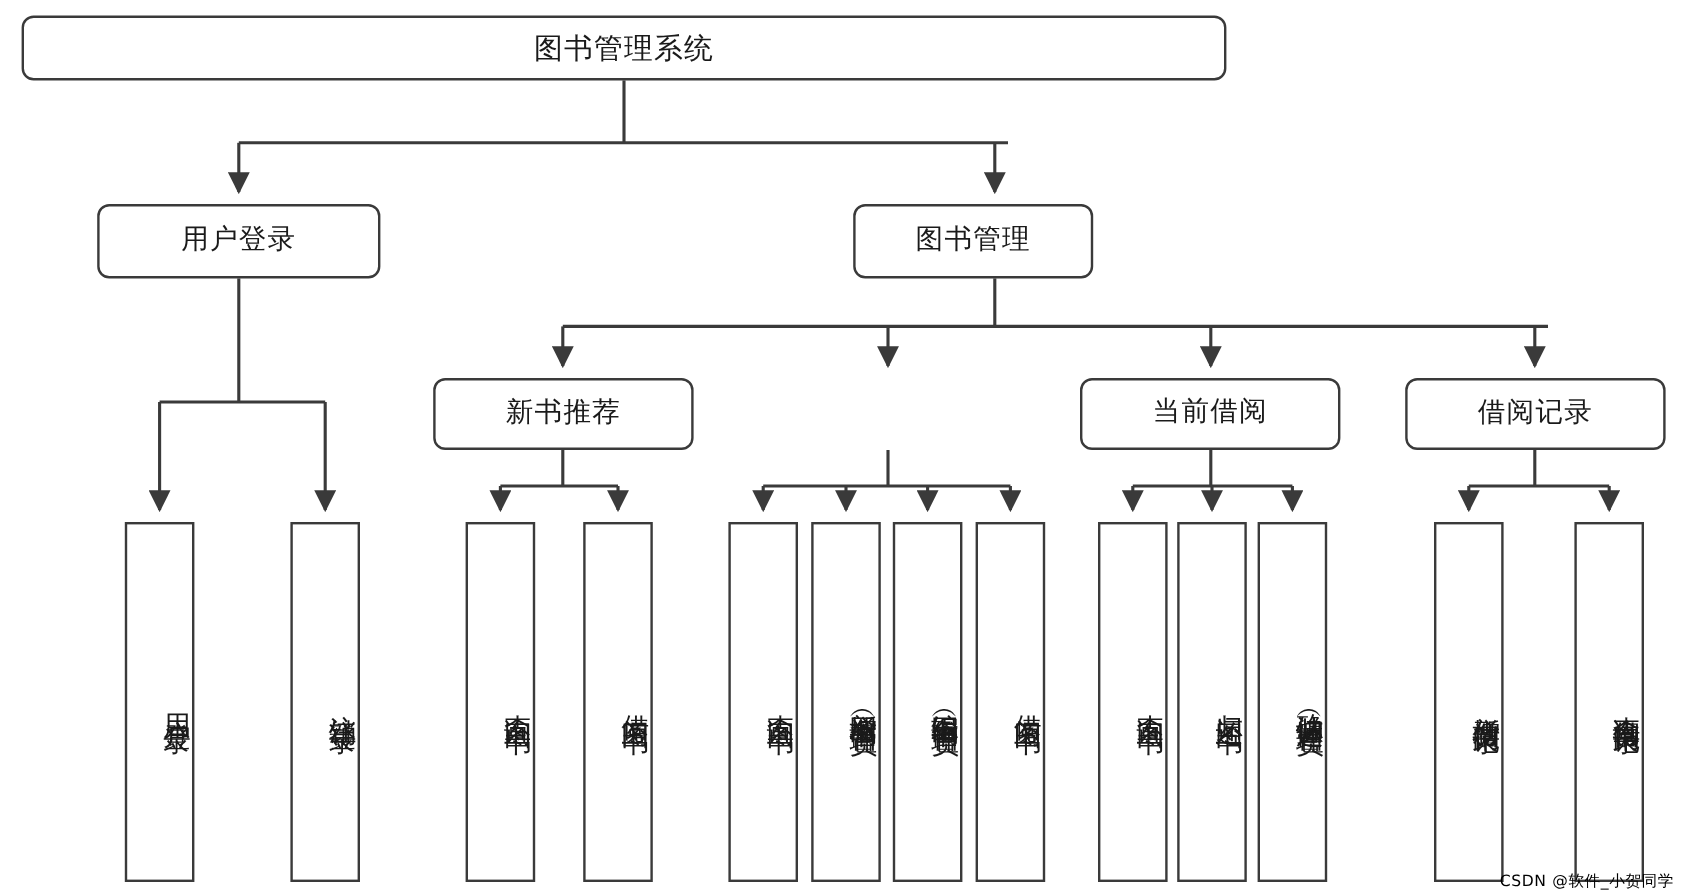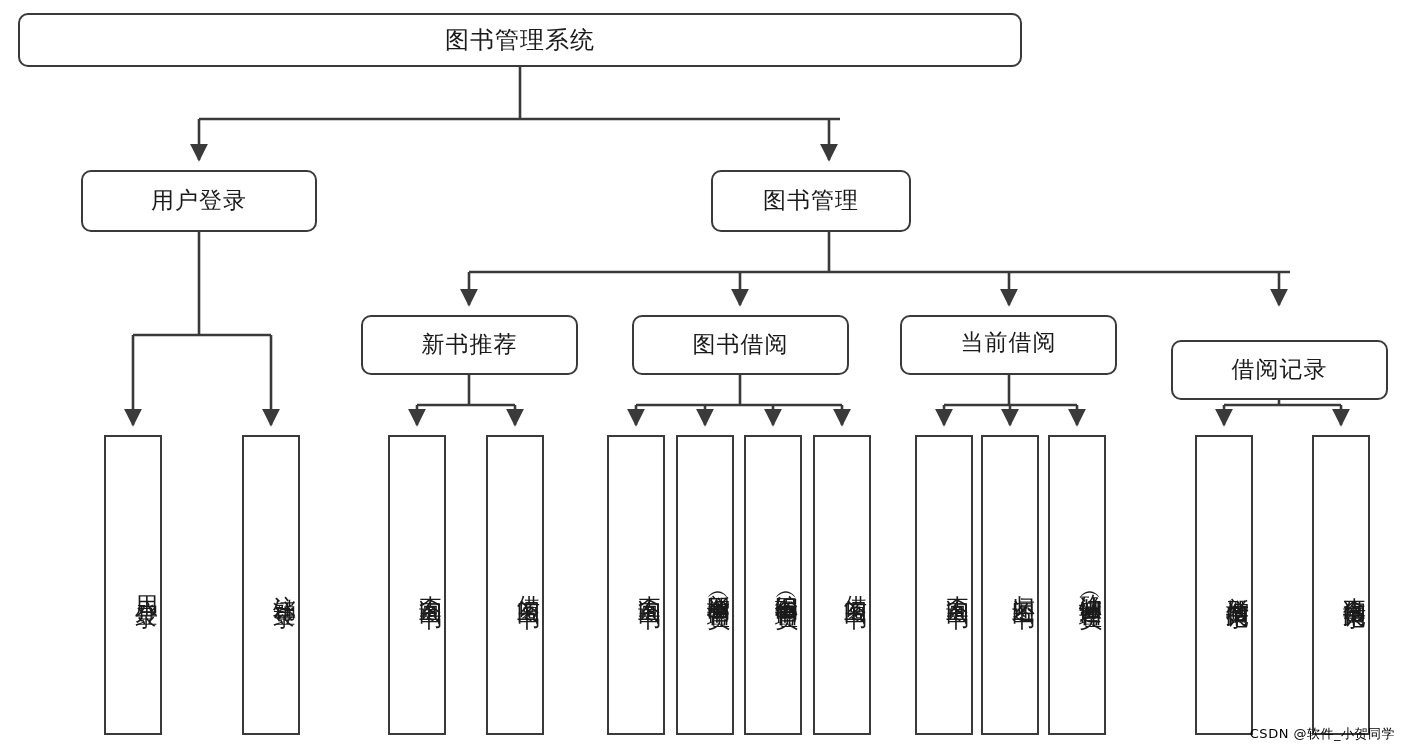--- a/index.html
+++ b/index.html
@@ -109,23 +109,22 @@
       <path d="M 1341 405 L 1341 425" marker-end="url(#arrow)"></path>
     </g>
   </svg>
 
   <div class="node horiz root" style="left:18px;top:13px;width:1004px;height:54px;">图书管理系统</div>
 
   <div class="node horiz" style="left:81px;top:170px;width:236px;height:62px;">用户登录</div>
   <div class="node horiz" style="left:711px;top:170px;width:200px;height:62px;">图书管理</div>
 
   <div class="node horiz" style="left:361px;top:315px;width:217px;height:60px;">新书推荐</div>
-  <div class="node horiz" style="left:632px;top:315px;width:217px;height:60px;">图书借阅</div>
   <div class="node horiz" style="left:900px;top:315px;width:217px;height:60px;font-family:Liberation Mono, monospace;">当前借阅</div>
-  <div class="node horiz" style="left:1171px;top:315px;width:217px;height:60px;margin-top:25px;">借阅记录</div>
+  <div class="node horiz" style="left:1171px;top:315px;width:217px;height:60px;">借阅记录</div>
 
   <div class="node leaf" style="left:104px;top:435px;width:58px;height:300px;">用户登录</div>
   <div class="node leaf" style="left:242px;top:435px;width:58px;height:300px;">注销登录</div>
 
   <div class="node leaf" style="left:388px;top:435px;width:58px;height:300px;">查询图书</div>
   <div class="node leaf" style="left:486px;top:435px;width:58px;height:300px;">借阅图书</div>
 
   <div class="node leaf" style="left:607px;top:435px;width:58px;height:300px;">查询图书</div>
   <div class="node leaf tall" style="left:676px;top:435px;width:58px;height:300px;">新增图书（管理员）</div>
   <div class="node leaf tall" style="left:744px;top:435px;width:58px;height:300px;">编辑图书（管理员）</div>

